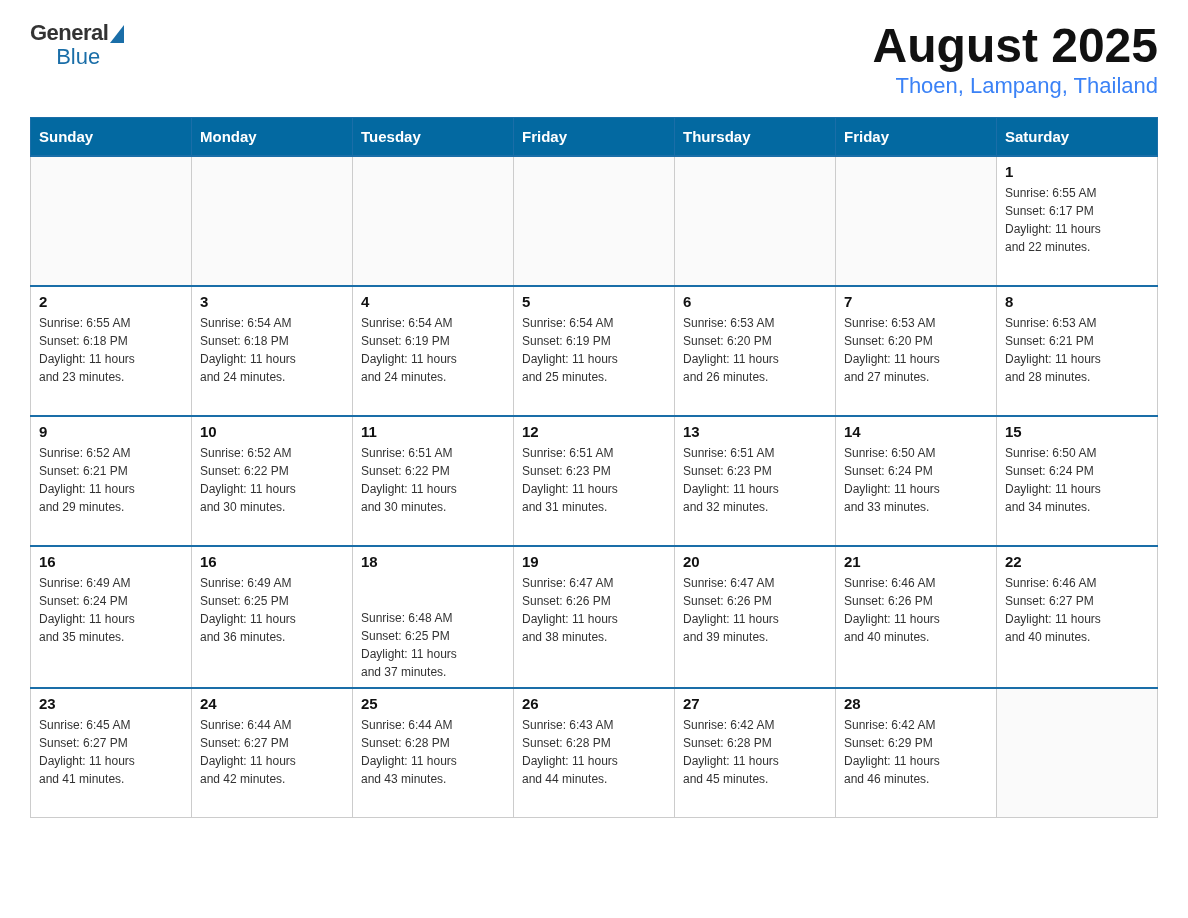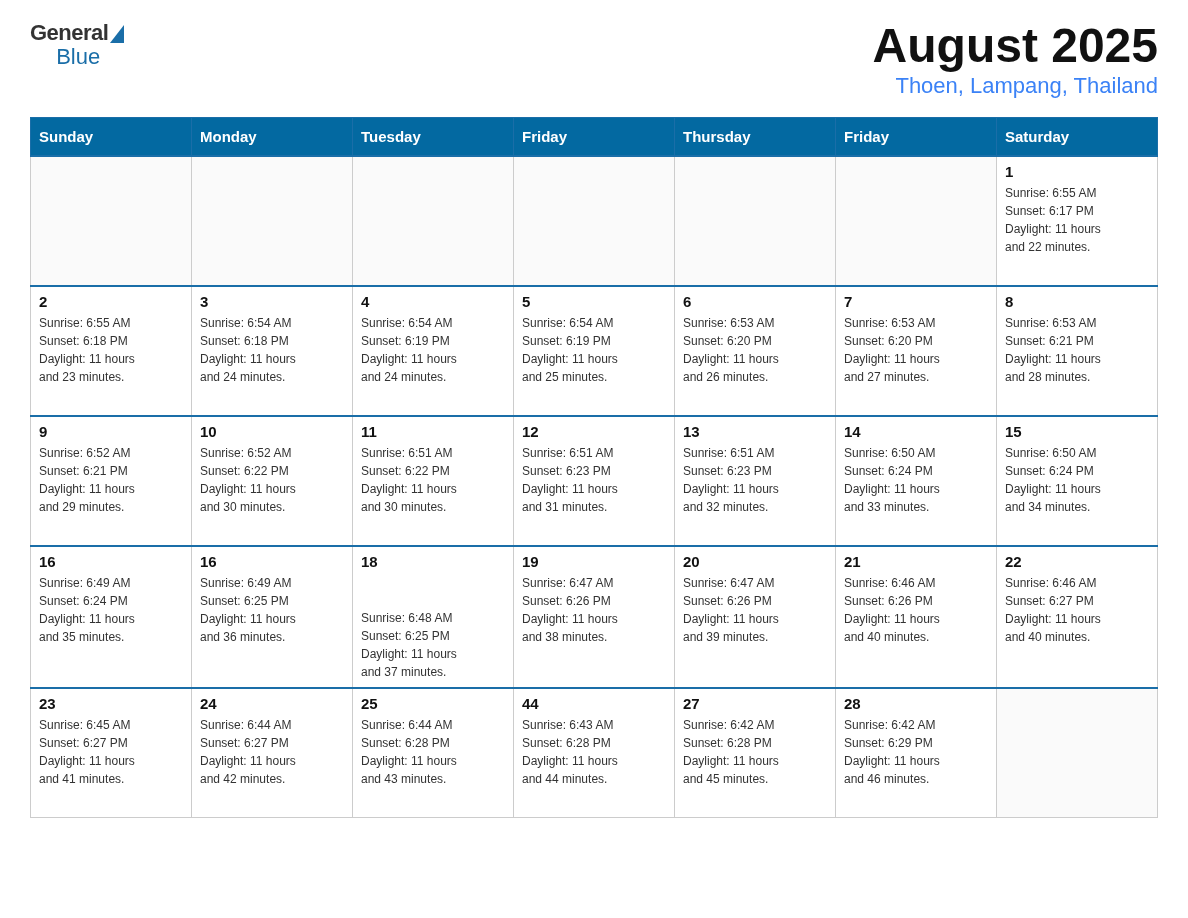--- a/index.html
+++ b/index.html
@@ -311,21 +311,21 @@
 and 42 minutes.</div>
         </td>
         <td>
           <div class="day-number">25</div>
           <div class="day-info" style="white-space: pre-line;">Sunrise: 6:44 AM
 Sunset: 6:28 PM
 Daylight: 11 hours
 and 43 minutes.</div>
         </td>
         <td>
-          <div class="day-number">44</div>
+          <div class="day-number">26</div>
           <div class="day-info" style="white-space: pre-line;">Sunrise: 6:43 AM
 Sunset: 6:28 PM
 Daylight: 11 hours
 and 44 minutes.</div>
         </td>
         <td>
           <div class="day-number">27</div>
           <div class="day-info" style="white-space: pre-line;">Sunrise: 6:42 AM
 Sunset: 6:28 PM
 Daylight: 11 hours

